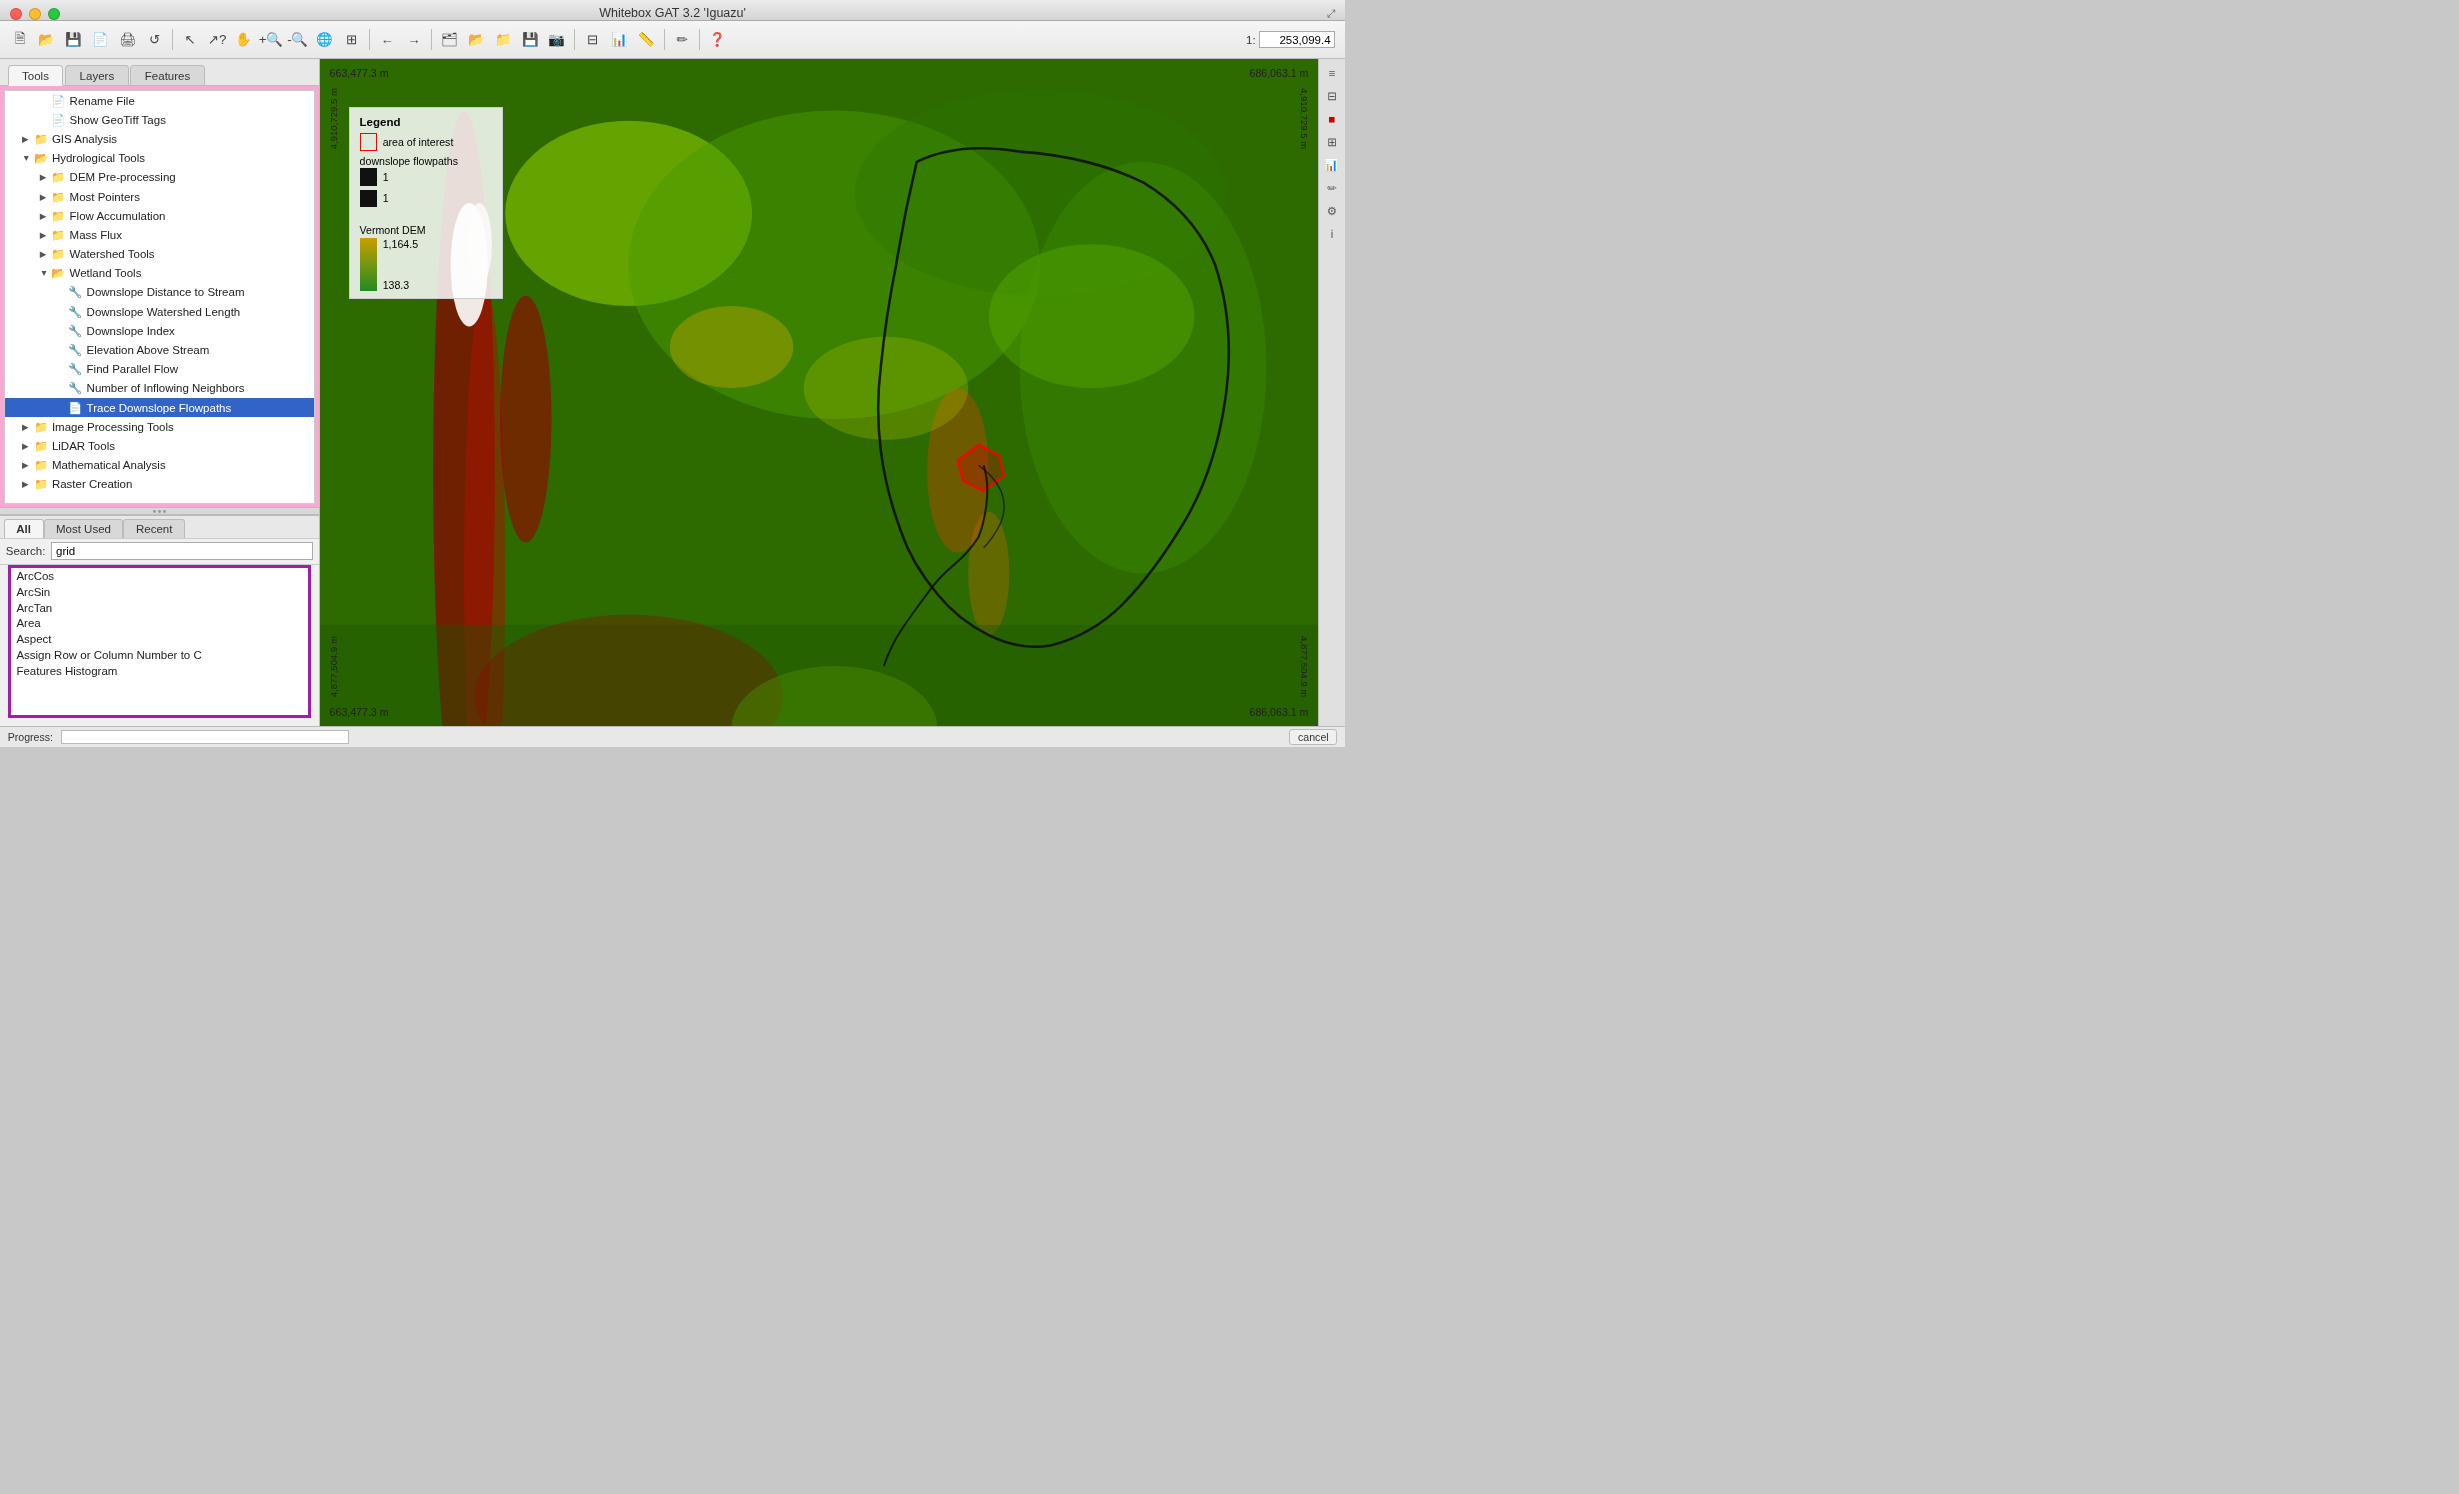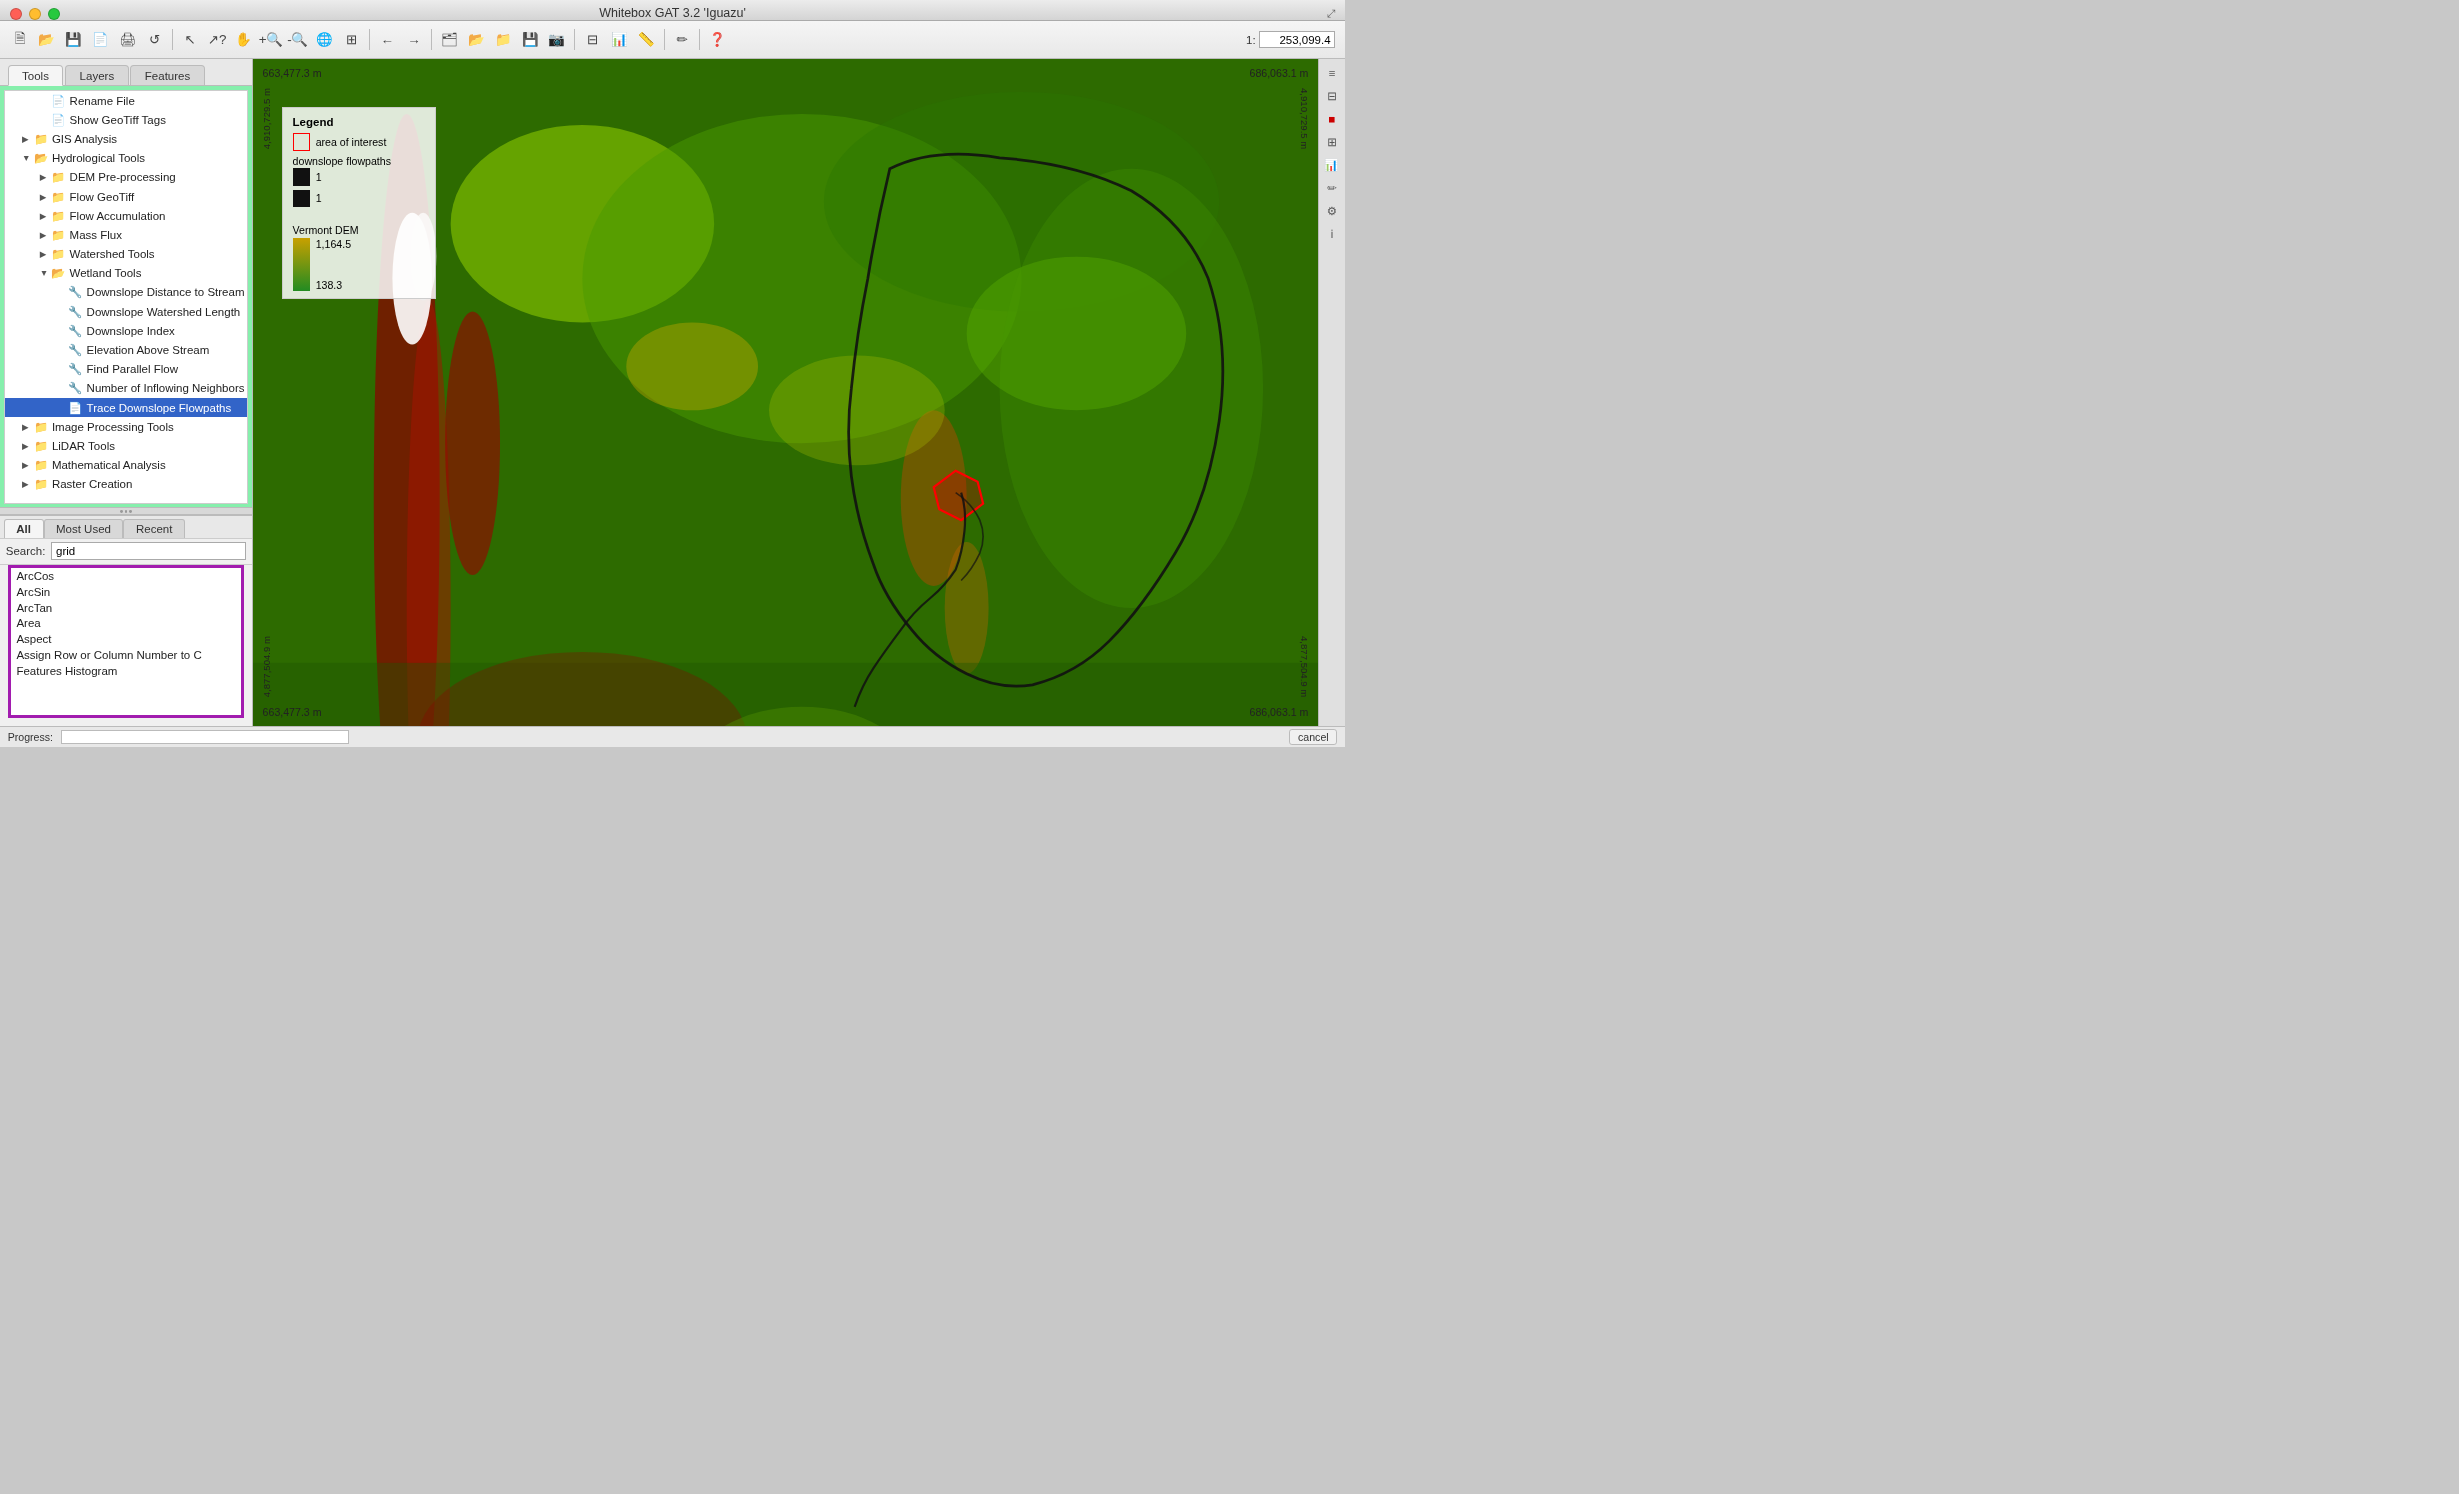--- a/index.html
+++ b/index.html
@@ -103,22 +103,22 @@
 
     
     .main-area {
       flex: 1;
       display: flex;
       overflow: hidden;
     }
 
     
     .left-panel {
-      width: 253px;
-      background: #86efac;
+      width: 320px;
+      background: #f9a8d4;
       display: flex;
       flex-direction: column;
       border-right: 1px solid #bbb;
     }
 
     
     .panel-tabs {
       display: flex;
       border-bottom: 1px solid #bbb;
       background: #e8e8e8;
@@ -478,21 +478,21 @@
         <span class="indent" style="width:35px"></span>
         <span class="arrow">▶</span>
         <span class="tree-icon folder-icon">📁</span>
         <span>DEM Pre-processing</span>
       </div>
 
       <div class="tree-item">
         <span class="indent" style="width:35px"></span>
         <span class="arrow">▶</span>
         <span class="tree-icon folder-icon">📁</span>
-        <span>Flow GeoTiff</span>
+        <span>Most Pointers</span>
       </div>
 
       <div class="tree-item">
         <span class="indent" style="width:35px"></span>
         <span class="arrow">▶</span>
         <span class="tree-icon folder-icon">📁</span>
         <span>Flow Accumulation</span>
       </div>
 
       <div class="tree-item">

